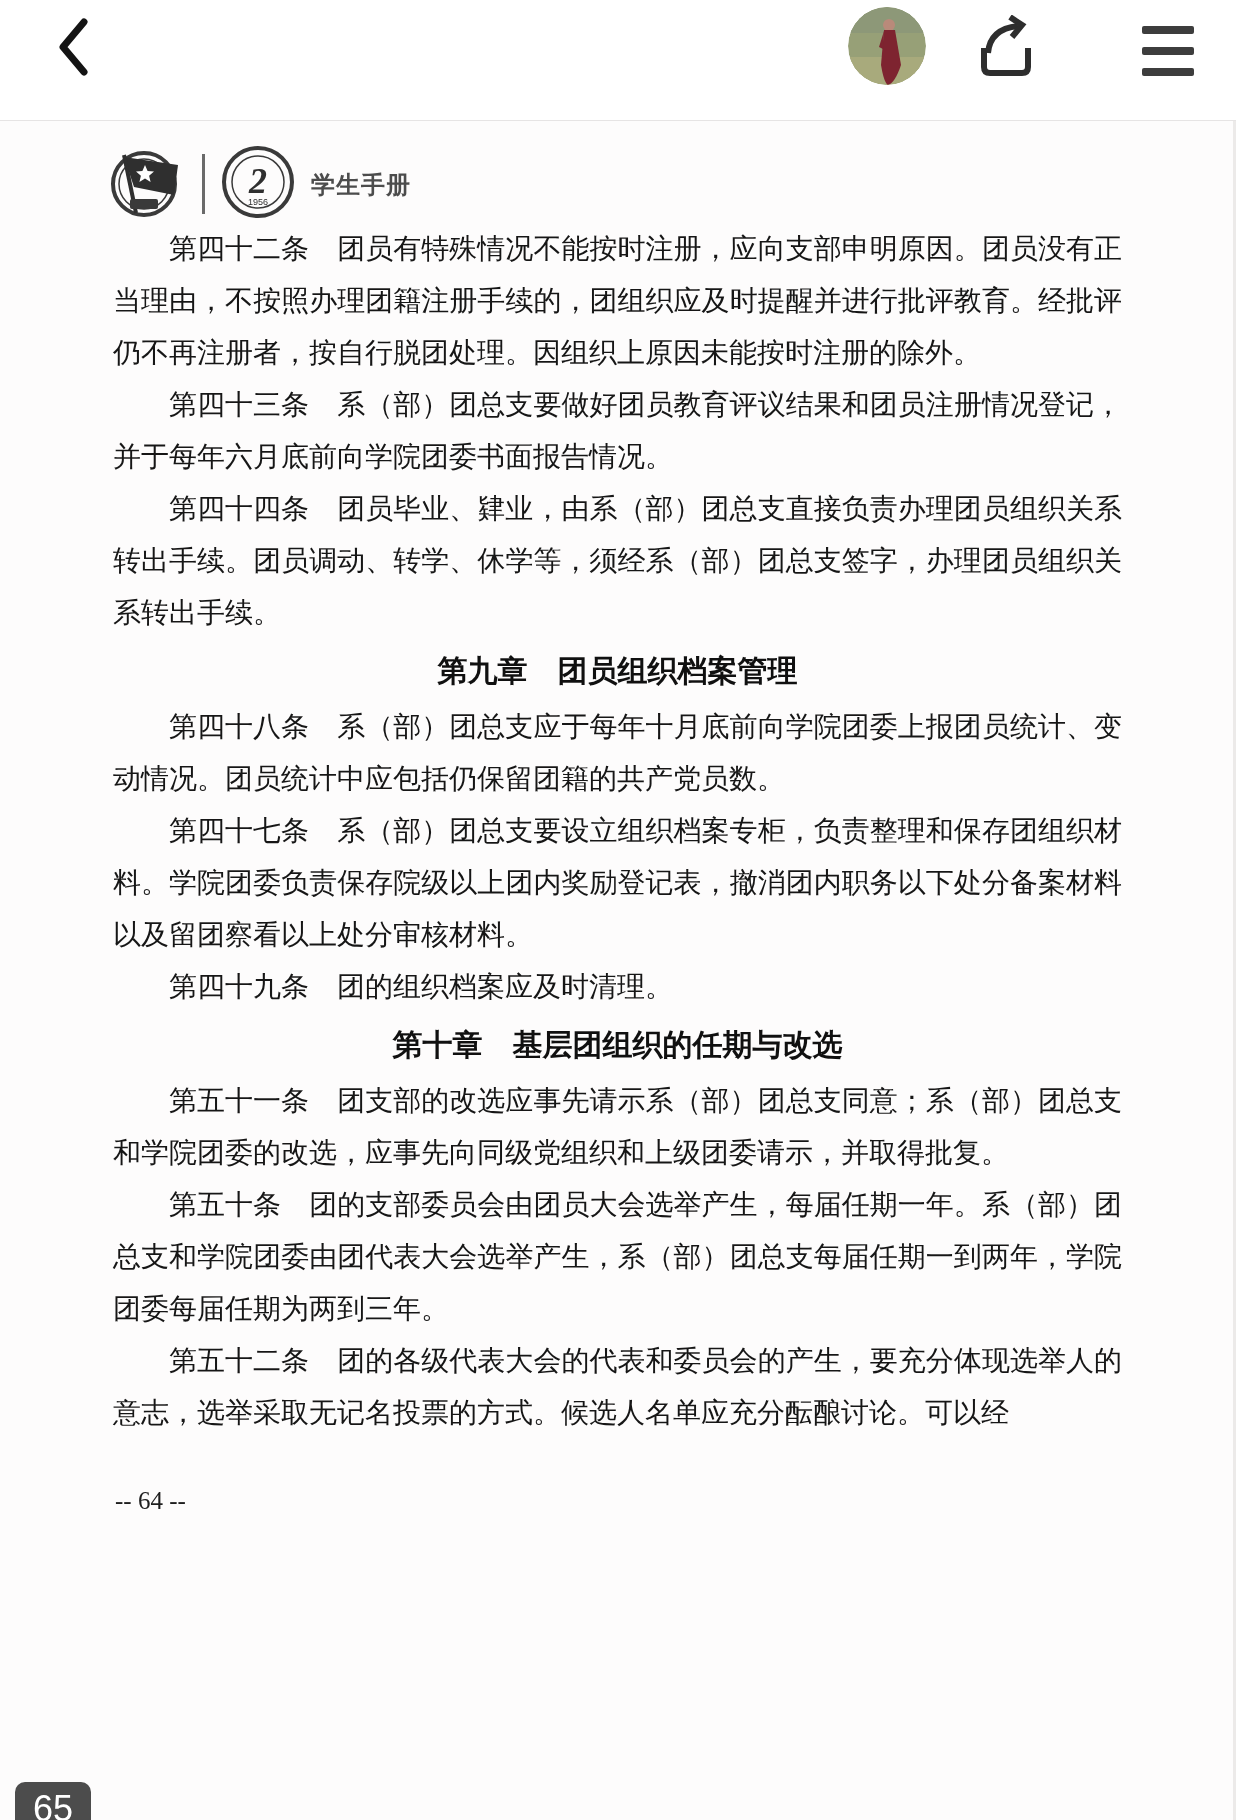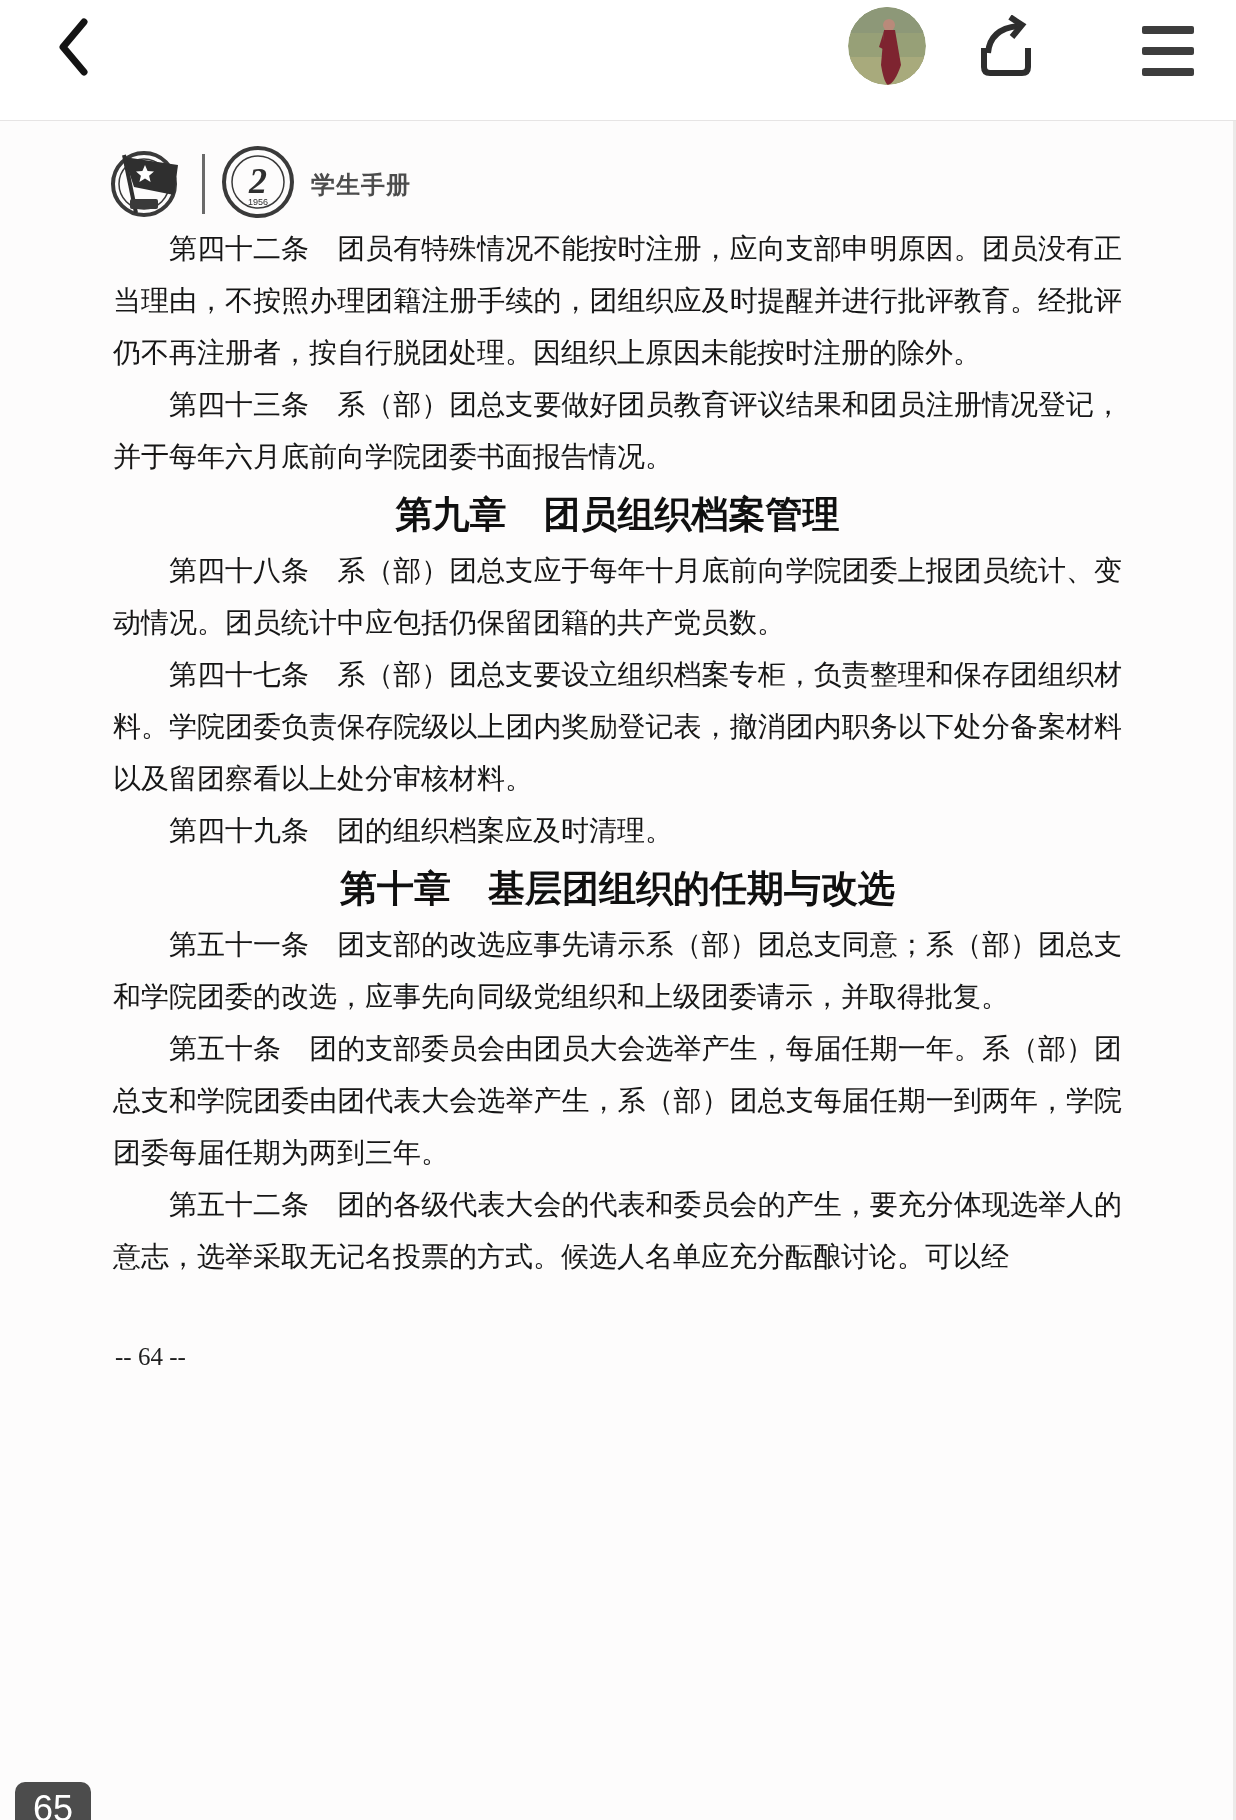--- a/index.html
+++ b/index.html
@@ -94,28 +94,28 @@
     text-align: justify;
   }
   .para {
     margin: 0;
     text-indent: 2em;
   }
   .chapter-heading {
     margin: 6px 0 4px 0;
     text-align: center;
     text-indent: 0;
-    font-size: 37px;
+    font-size: 30px;
     font-weight: 700;
     color: #101010;
     font-family: "Liberation Serif", serif;
   }
   .doc-footer {
     padding: 0 12px 0 115px;
-    margin-top: 60px;
+    margin-top: 48px;
     font-family: "Liberation Serif", serif;
     font-size: 25px;
     color: #1e1e1e;
   }
 
   
   .page-badge {
     position: absolute;
     left: 15px; top: 1766px;
     width: 76px; height: 54px;
@@ -208,20 +208,21 @@
       </svg>
     </span>
     <div class="doc-header-text">
       <div class="handbook-title">学生手册</div>
     </div>
   </div>
 
   <div class="doc-body">
       <p class="para">第四十二条　团员有特殊情况不能按时注册，应向支部申明原因。团员没有正当理由，不按照办理团籍注册手续的，团组织应及时提醒并进行批评教育。经批评仍不再注册者，按自行脱团处理。因组织上原因未能按时注册的除外。</p>
       <p class="para">第四十三条　系（部）团总支要做好团员教育评议结果和团员注册情况登记，并于每年六月底前向学院团委书面报告情况。</p>
+      <p class="para">第四十四条　团员毕业、肄业，由系（部）团总支直接负责办理团员组织关系转出手续。团员调动、转学、休学等，须经系（部）团总支签字，办理团员组织关系转出手续。</p>
       <h2 class="chapter-heading">第九章　团员组织档案管理</h2>
       <p class="para">第四十八条　系（部）团总支应于每年十月底前向学院团委上报团员统计、变动情况。团员统计中应包括仍保留团籍的共产党员数。</p>
       <p class="para">第四十七条　系（部）团总支要设立组织档案专柜，负责整理和保存团组织材料。学院团委负责保存院级以上团内奖励登记表，撤消团内职务以下处分备案材料以及留团察看以上处分审核材料。</p>
       <p class="para">第四十九条　团的组织档案应及时清理。</p>
       <h2 class="chapter-heading">第十章　基层团组织的任期与改选</h2>
       <p class="para">第五十一条　团支部的改选应事先请示系（部）团总支同意；系（部）团总支和学院团委的改选，应事先向同级党组织和上级团委请示，并取得批复。</p>
       <p class="para">第五十条　团的支部委员会由团员大会选举产生，每届任期一年。系（部）团总支和学院团委由团代表大会选举产生，系（部）团总支每届任期一到两年，学院团委每届任期为两到三年。</p>
       <p class="para">第五十二条　团的各级代表大会的代表和委员会的产生，要充分体现选举人的意志，选举采取无记名投票的方式。候选人名单应充分酝酿讨论。可以经</p>
     </div>
 

